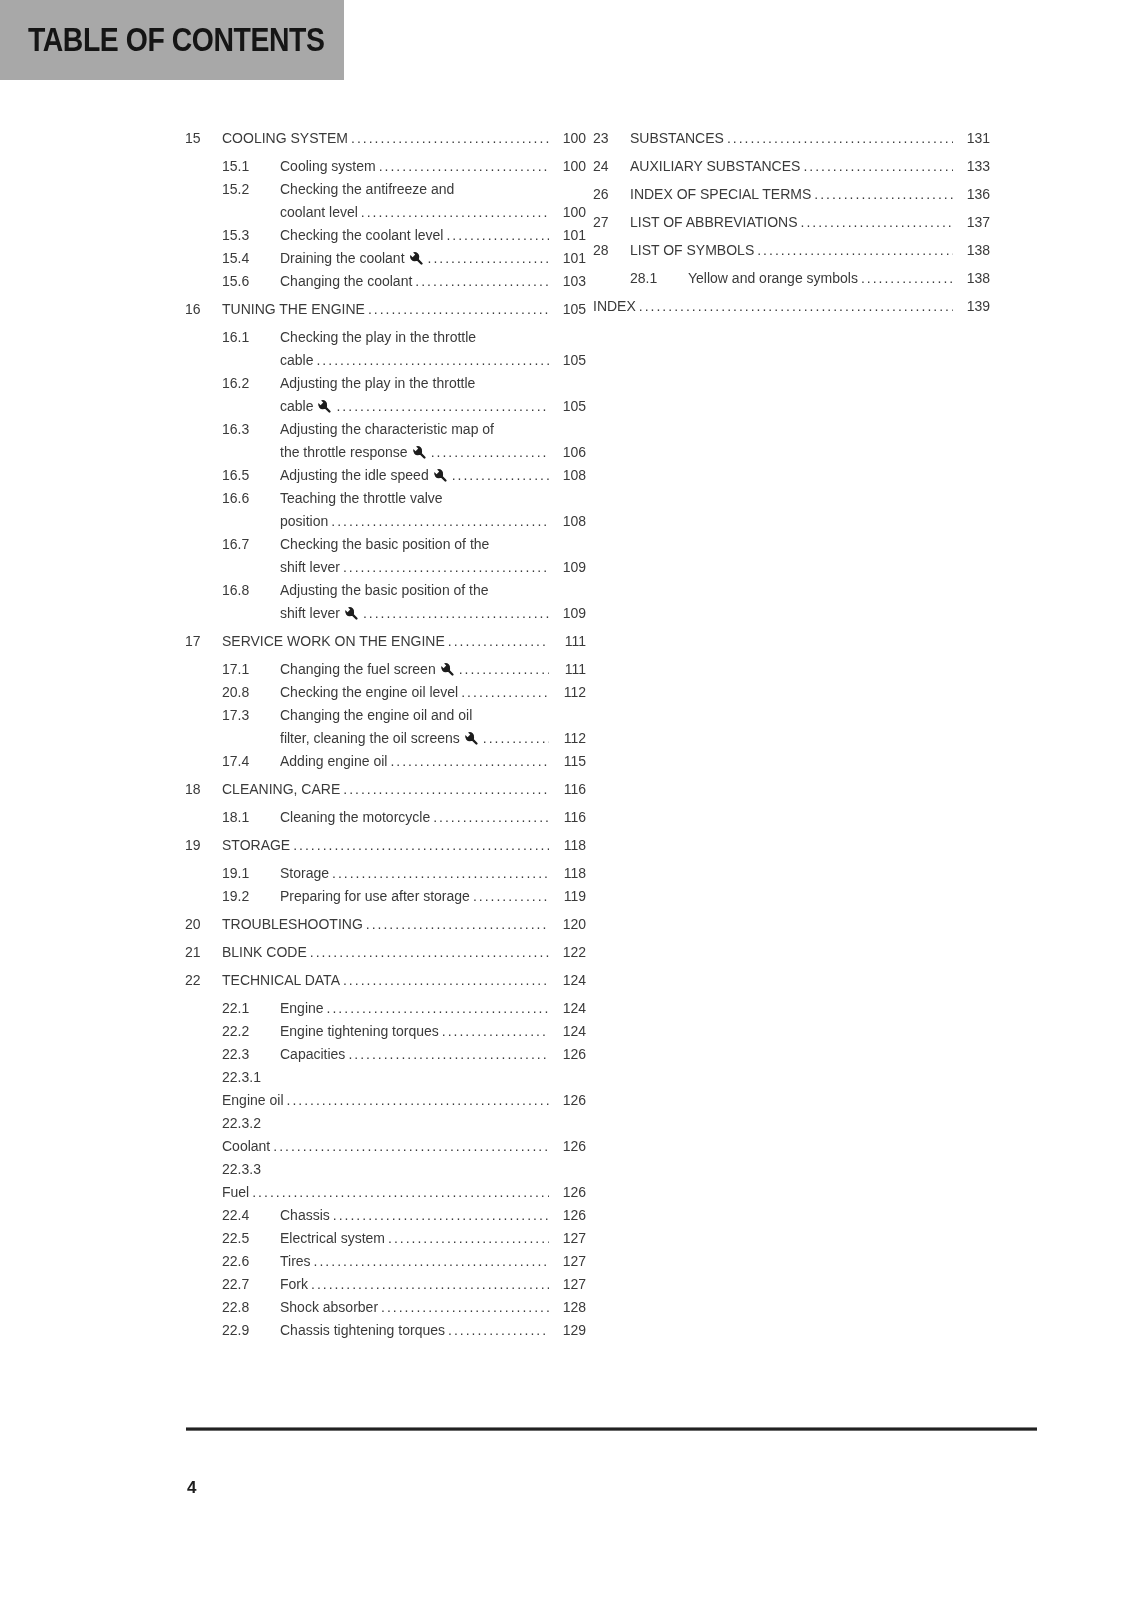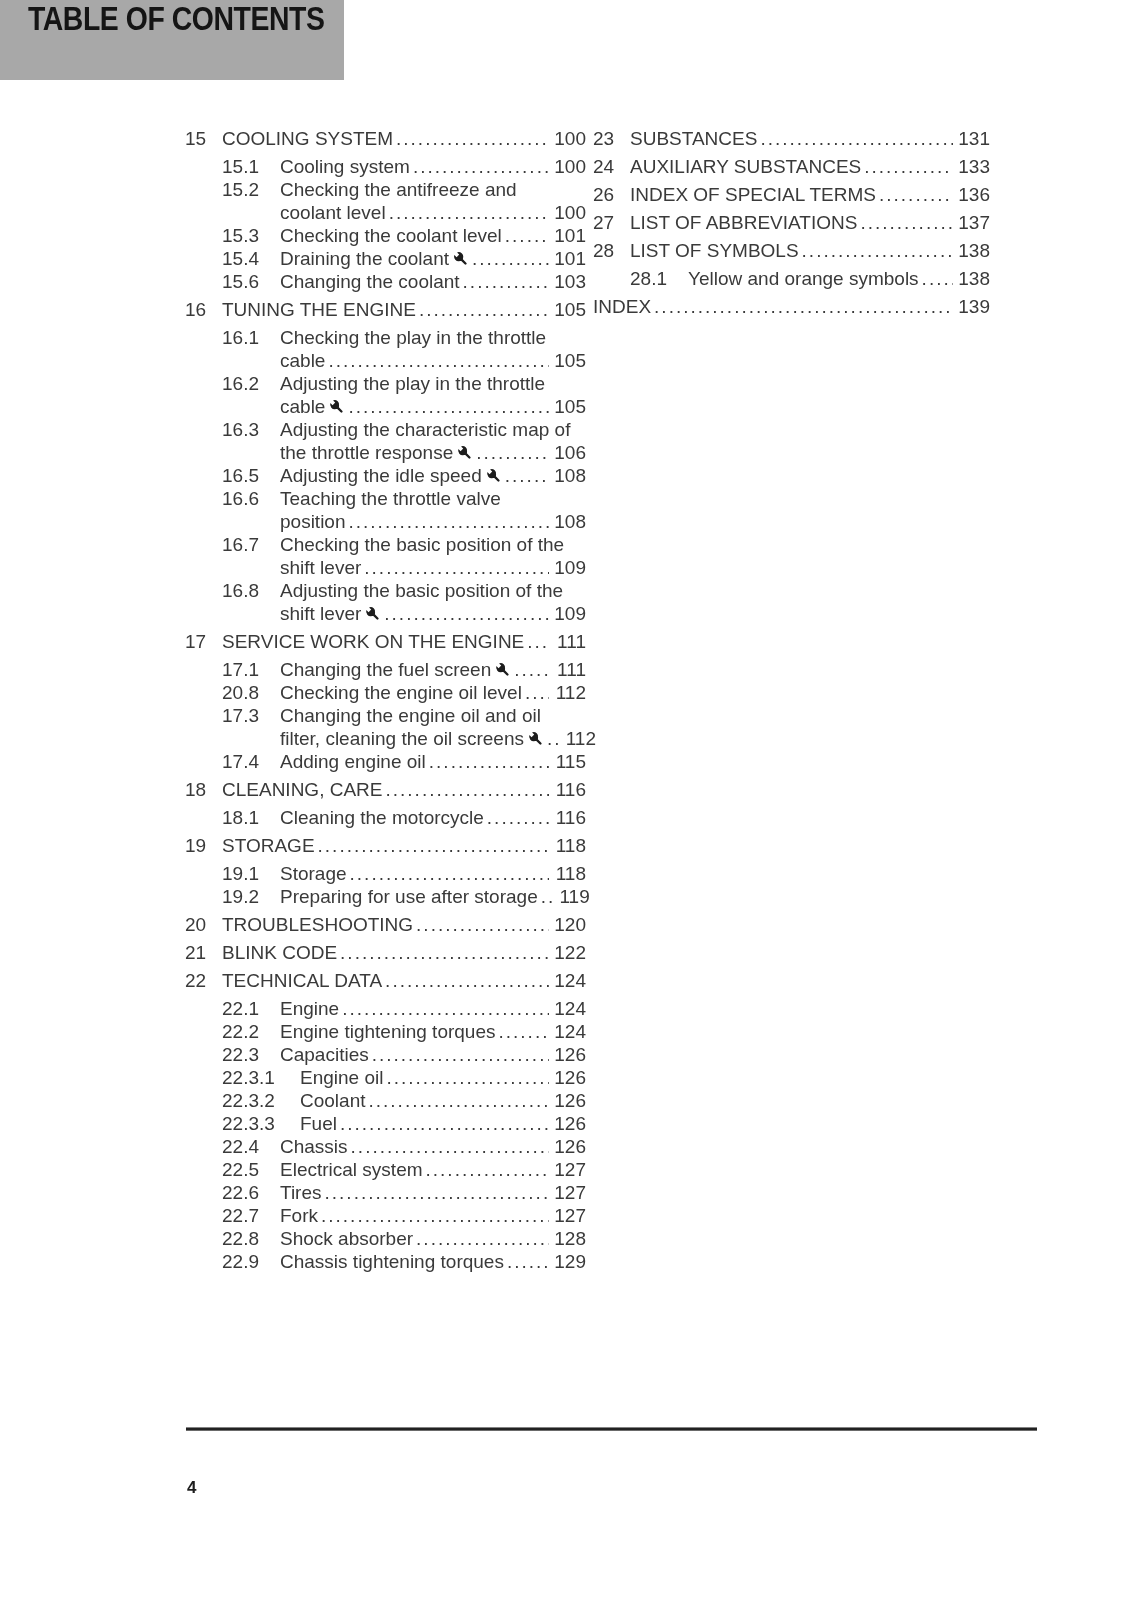--- a/index.html
+++ b/index.html
@@ -3,40 +3,40 @@
 <meta charset="utf-8">
 <style>
   html,body{margin:0;padding:0;background:#ffffff;}
   .page{
     position:relative;width:1130px;height:1600px;background:#ffffff;overflow:hidden;
     font-family:"Liberation Sans",sans-serif;color:#3a3a3a;
   }
   
   .banner{
     position:absolute;left:0;top:0;width:344px;height:80px;background:#a8a8a8;
-    display:flex;align-items:flex-start;
+    display:flex;align-items:center;
   }
   .banner h1{
     margin:0 0 0 28px;font-size:33px;font-weight:700;color:#151515;
     letter-spacing:-0.5px;white-space:nowrap;transform:scaleX(0.86);transform-origin:left center;
   }
   
   .col{position:absolute;top:122px;}
   .col-left{left:185px;width:401px;}
   .col-right{left:593px;width:397px;}
   
-  .row{display:flex;font-size:19px;line-height:23px;color:#3a3a3a;}
+  .row{display:flex;font-size:14px;line-height:23px;color:#3a3a3a;}
   .row .num{flex:none;}
   .row .body{flex:1;min-width:0;display:block;}
   .lvl0{margin:5px 0;}
   .lvl1{margin:5px 0;}
   .lvl1 .num{width:37px;}
   .lvl2{padding-left:37px;}
   .lvl2 .num{width:58px;}
-  .lvl3{padding-left:37px;}
+  .lvl3{padding-left:37px;flex-direction:column;}
   .lvl3 .num{width:78px;}
   .line{display:flex;align-items:baseline;}
   .line .t{white-space:nowrap;}
   .leader{flex:1;min-width:12px;overflow:hidden;white-space:nowrap;margin:0 5px 0 3px;}
   .leader::after{
     content:"..................................................................................";
     letter-spacing:2px;color:#3a3a3a;
   }
   .pg{flex:none;width:32px;text-align:right;white-space:nowrap;}
   

